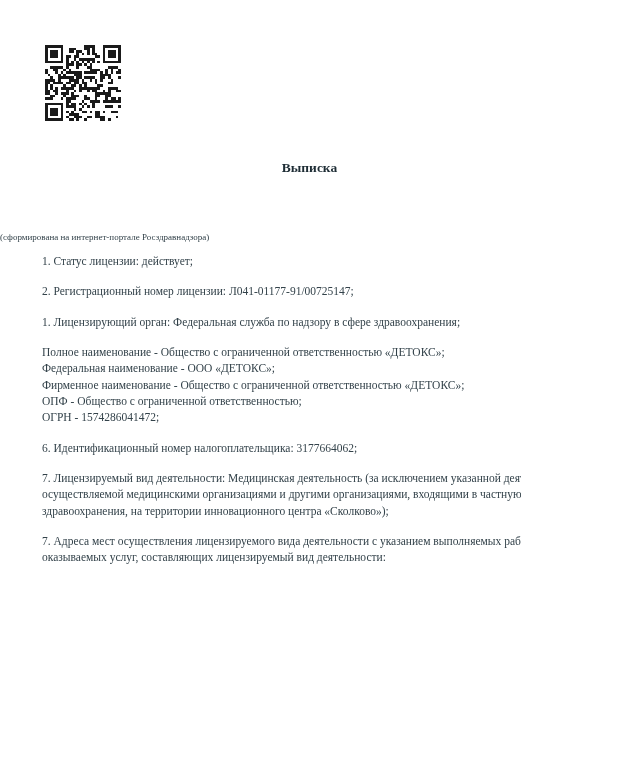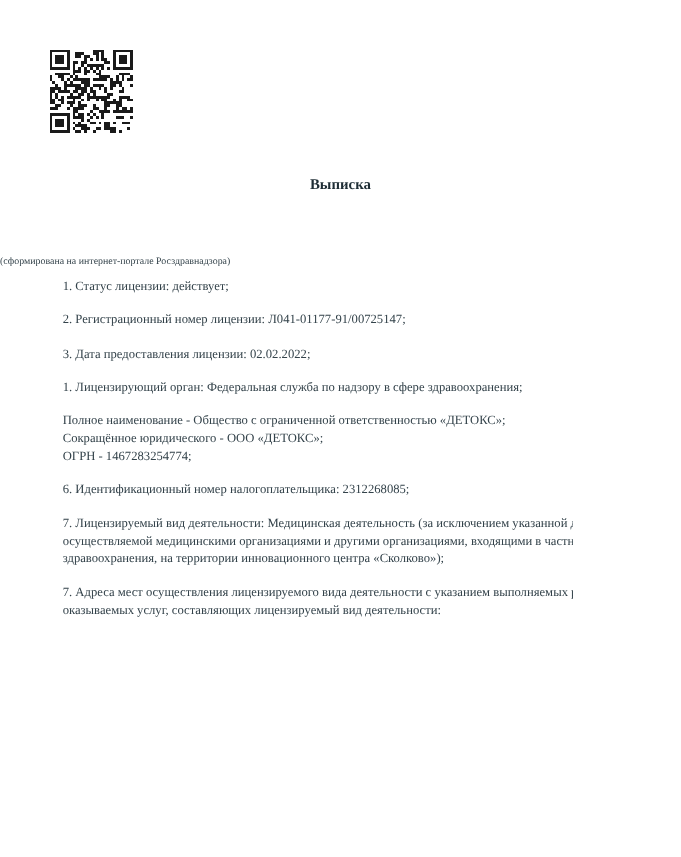--- a/index.html
+++ b/index.html
@@ -38,21 +38,21 @@
     position: absolute;
     left: 0;
     top: 232px;
     width: 577px;
     text-align: left;
     font-size: 9px;
     color: #33424a;
   }
   .body-text {
     position: absolute;
-    left: 57px;
+    left: 42px;
     top: 253px;
     width: 540px;
     font-size: 11.5px;
     line-height: 1.42;
   }
   .body-text p {
     margin: 0 0 14px 0;
   }
   .body-text .block p {
     margin: 0;
@@ -469,27 +469,28 @@
 
   <div class="title-block">
     <div>Выписка</div>
   </div>
 
   <div class="subtitle">(сформирована на интернет-портале Росздравнадзора)</div>
 
   <div class="body-text">
     <p>1. Статус лицензии: действует;</p>
     <p>2. Регистрационный номер лицензии: Л041-01177-91/00725147;</p>
-    <p>3. Дата предоставления лицензии: 02.02.2022;</p>
     <p>1. Лицензирующий орган: Федеральная служба по надзору в сфере здравоохранения;</p>
 
     <div class="block">
       <p>Полное наименование - Общество с ограниченной ответственностью «ДЕТОКС»;</p>
-      <p>Сокращённое юридического - ООО «ДЕТОКС»;</p>
-      <p>ОГРН - 1467283254774;</p>
+      <p>Федеральная наименование - ООО «ДЕТОКС»;</p>
+      <p>Фирменное наименование - Общество с ограниченной ответственностью «ДЕТОКС»;</p>
+      <p>ОПФ - Общество с ограниченной ответственностью;</p>
+      <p>ОГРН - 1574286041472;</p>
     </div>
 
-    <p>6. Идентификационный номер налогоплательщика: 2312268085;</p>
+    <p>6. Идентификационный номер налогоплательщика: 3177664062;</p>
     <p>7. Лицензируемый вид деятельности: Медицинская деятельность (за исключением указанной деятельности, осуществляемой медицинскими организациями и другими организациями, входящими в частную систему здравоохранения, на территории инновационного центра «Сколково»);</p>
     <p>7. Адреса мест осуществления лицензируемого вида деятельности с указанием выполняемых работ, оказываемых услуг, составляющих лицензируемый вид деятельности:</p>
   </div>
 
 </div>
 
 </body></html>

